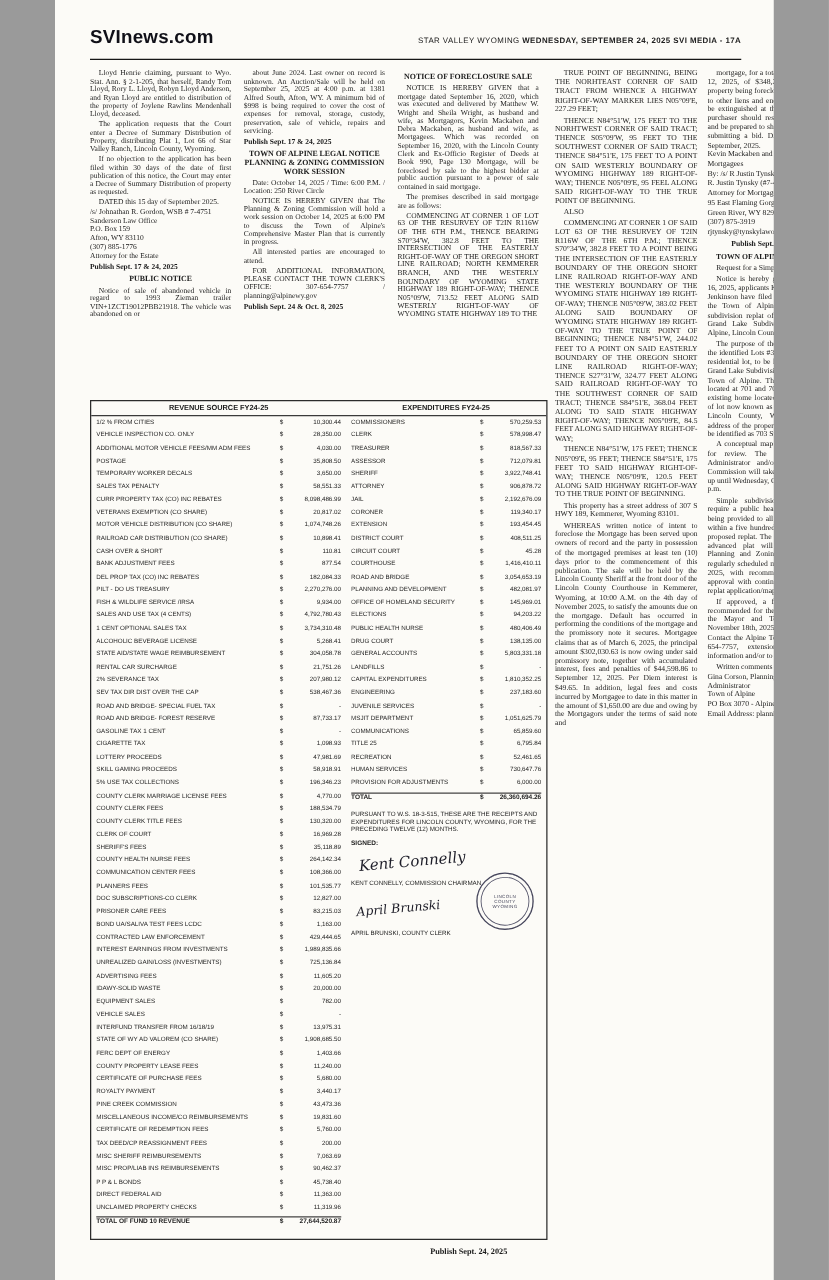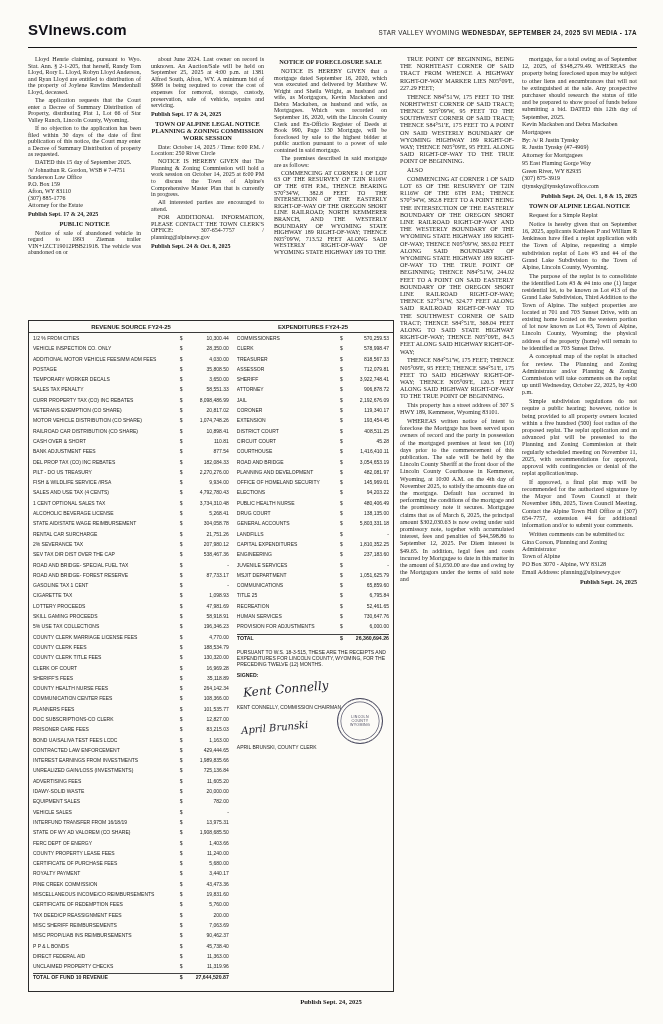--- a/index.html
+++ b/index.html
@@ -1,18 +1,18 @@
 <!DOCTYPE html>
 <html><head>
 <meta charset="utf-8">
 <style>
   * { margin:0; padding:0; box-sizing:border-box; }
   html,body { background:#9a9a9a; }
   .page {
-    position:relative; width:663px; height:1024px; margin:0 auto;
+    position:relative; width:575px; height:1024px; margin:0 auto;
     background:#fcfbf7; color:#1b1b1b; overflow:hidden;
     font-family:"Liberation Serif", serif;
   }
   
   .masthead { position:absolute; top:21px; left:28px; right:26px;
     display:flex; justify-content:space-between; align-items:flex-end; }
   .brand { font-family:"Liberation Sans", sans-serif; font-weight:700;
     font-size:15px; letter-spacing:.2px; color:#101018; }
   .dateline { font-family:"Liberation Sans", sans-serif; font-size:6.3px;
     letter-spacing:.35px; color:#202020; padding-bottom:2px; }

